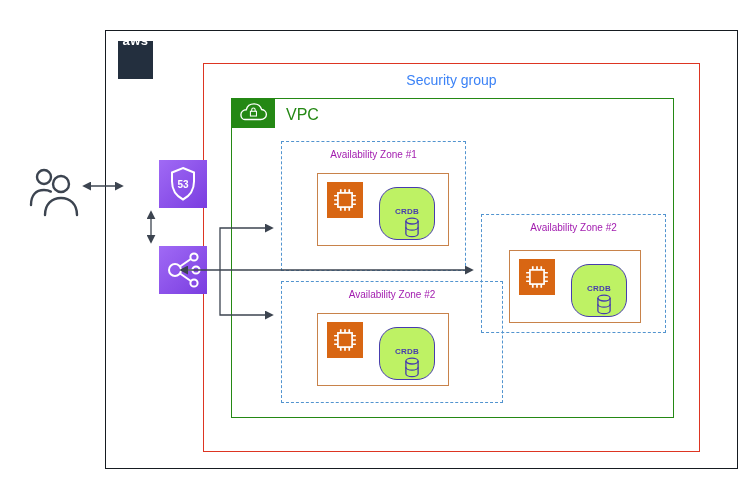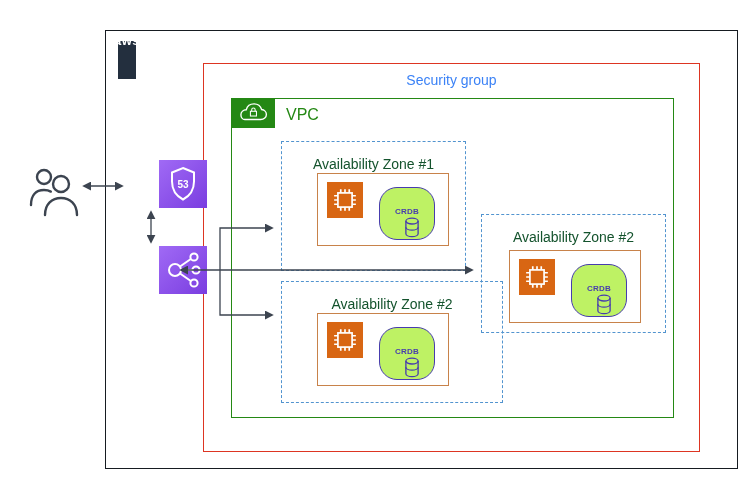--- a/index.html
+++ b/index.html
@@ -1,37 +1,37 @@
 <!DOCTYPE html>
 <html><head>
 <meta charset="utf-8">
 <style>
   html,body{margin:0;padding:0;background:#fff;}
   .canvas{position:relative;width:750px;height:501px;background:#ffffff;
           font-family:"Liberation Sans",sans-serif;overflow:hidden;}
   .abs{position:absolute;box-sizing:border-box;}
 
   .outer-box{left:105px;top:30px;width:633px;height:439px;border:1.5px solid #161b21;}
-  .aws-logo{left:12px;top:10px;width:18px;height:38px;background:#232f3e;color:#fff;
+  .aws-logo{left:12px;top:10px;width:35px;height:38px;background:#232f3e;color:#fff;
             display:flex;flex-direction:column;align-items:center;justify-content:center;gap:40px;}
   .aws-text{font-size:13px;font-weight:bold;line-height:1;letter-spacing:.5px;}
 
   .sg-box{left:97px;top:32px;width:497px;height:389px;border:1px solid #dd3522;}
   .sg-label{left:0;top:8px;width:100%;text-align:center;color:#3b82f6;font-size:14px;}
 
   .vpc-box{left:27px;top:34px;width:443px;height:320px;border:1px solid #248814;}
   .vpc-icon{left:-1px;top:-1px;width:44px;height:30px;background:#248814;
             display:flex;align-items:center;justify-content:center;}
   .vpc-label{left:54px;top:7px;font-size:16px;color:#248814;}
 
   .az{border:1.6px dashed #5294cf;}
   .az1{left:49px;top:42px;width:185px;height:130px;}
   .az2{left:49px;top:182px;width:222px;height:122px;}
   .az3{left:249px;top:115px;width:185px;height:119px;}
-  .az-label{left:0;top:7px;width:100%;text-align:center;color:#14532d;font-size:14px;margin-top:7px;}
+  .az-label{left:0;top:7px;width:100%;text-align:center;color:#a21caf;font-size:10px;}
 
   .group{border:1px solid #c8824a;background:#fff;}
   .g12{left:35px;top:31px;width:132px;height:73px;}
   .g3{left:27px;top:35px;width:132px;height:73px;}
 
   .ec2{left:9px;top:8px;width:36px;height:36px;background:#d86613;
        display:flex;align-items:center;justify-content:center;}
   .crdb{left:61px;top:13px;width:56px;height:53px;background:#bef264;border:1.6px solid #473cae;
         border-radius:18px;display:flex;flex-direction:column;align-items:center;padding-top:19px;}
   .crdb-label{font-size:8px;font-weight:bold;color:#473cae;letter-spacing:.2px;}

